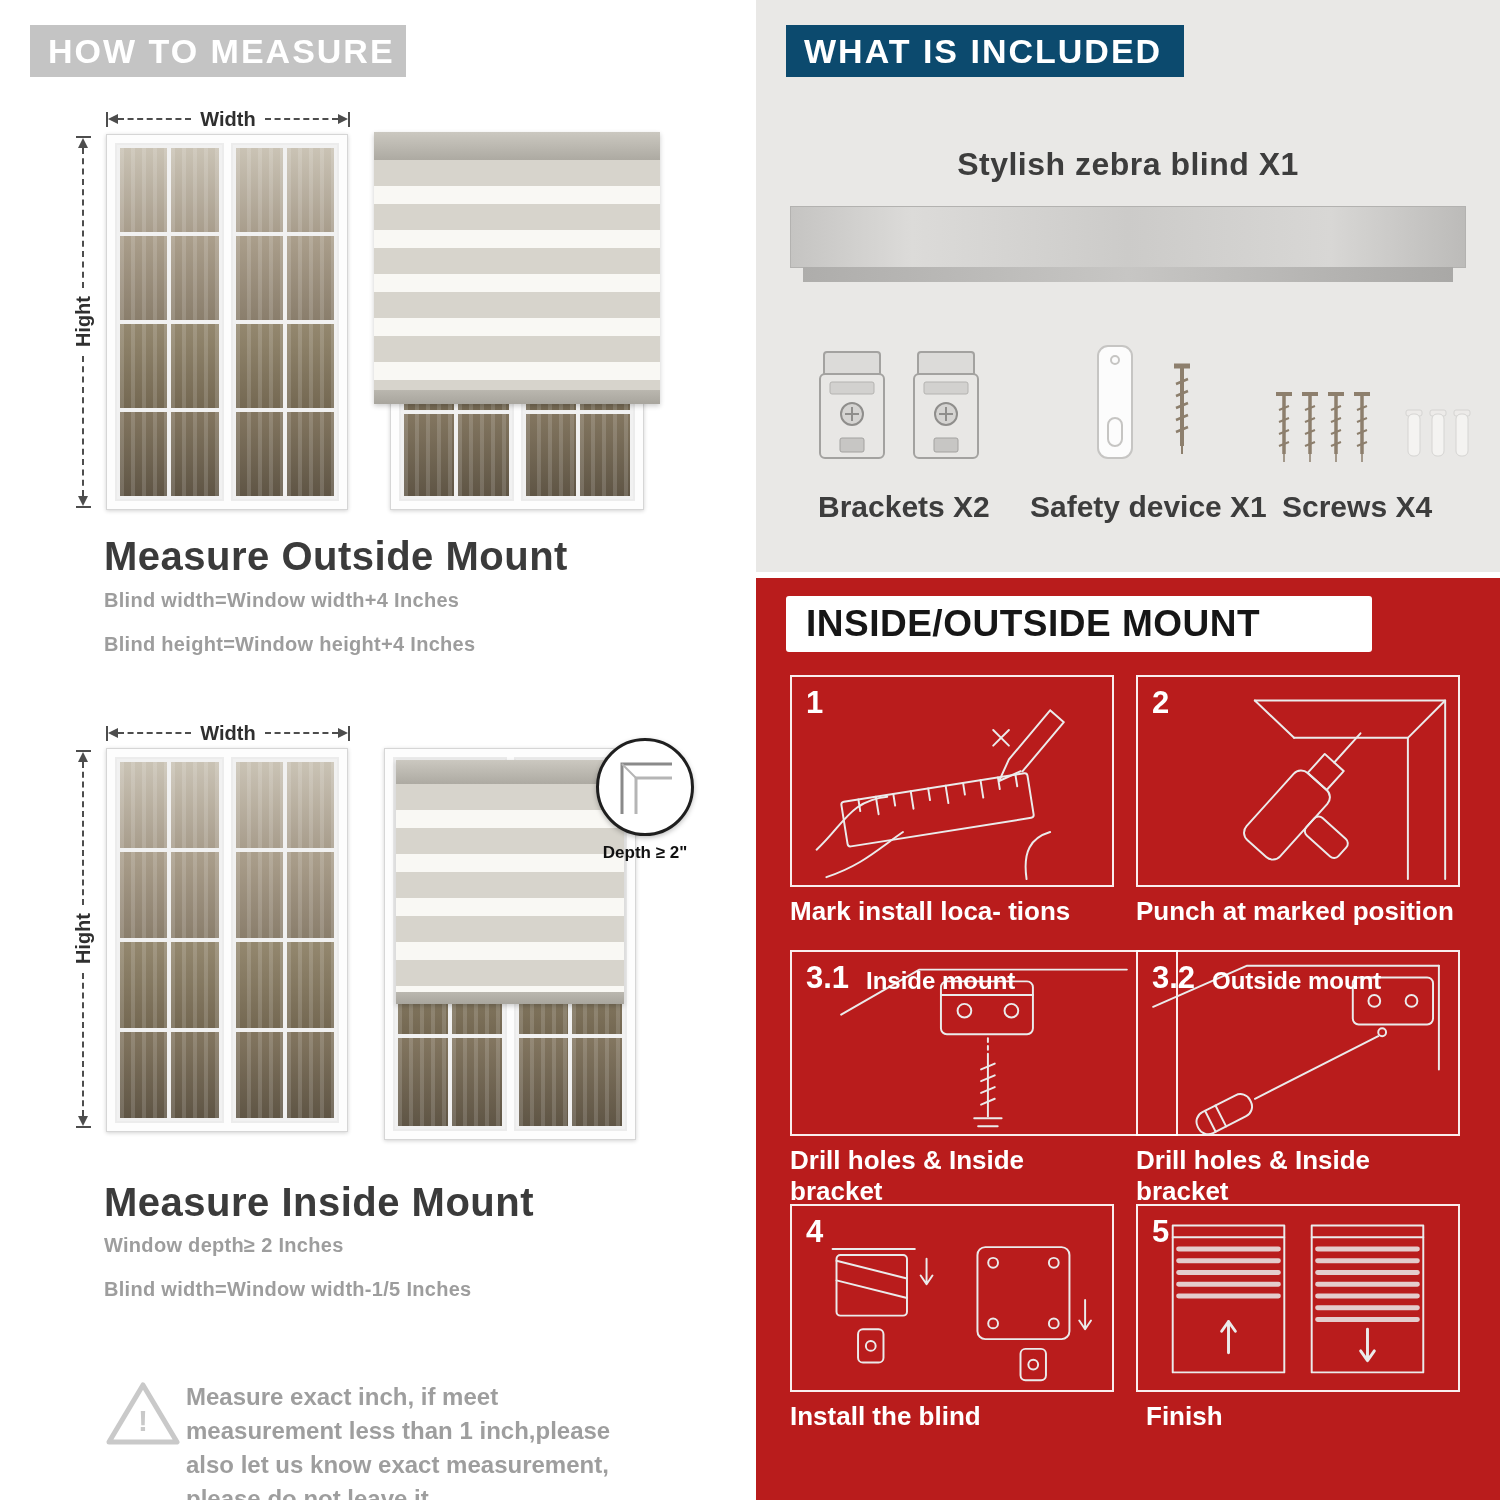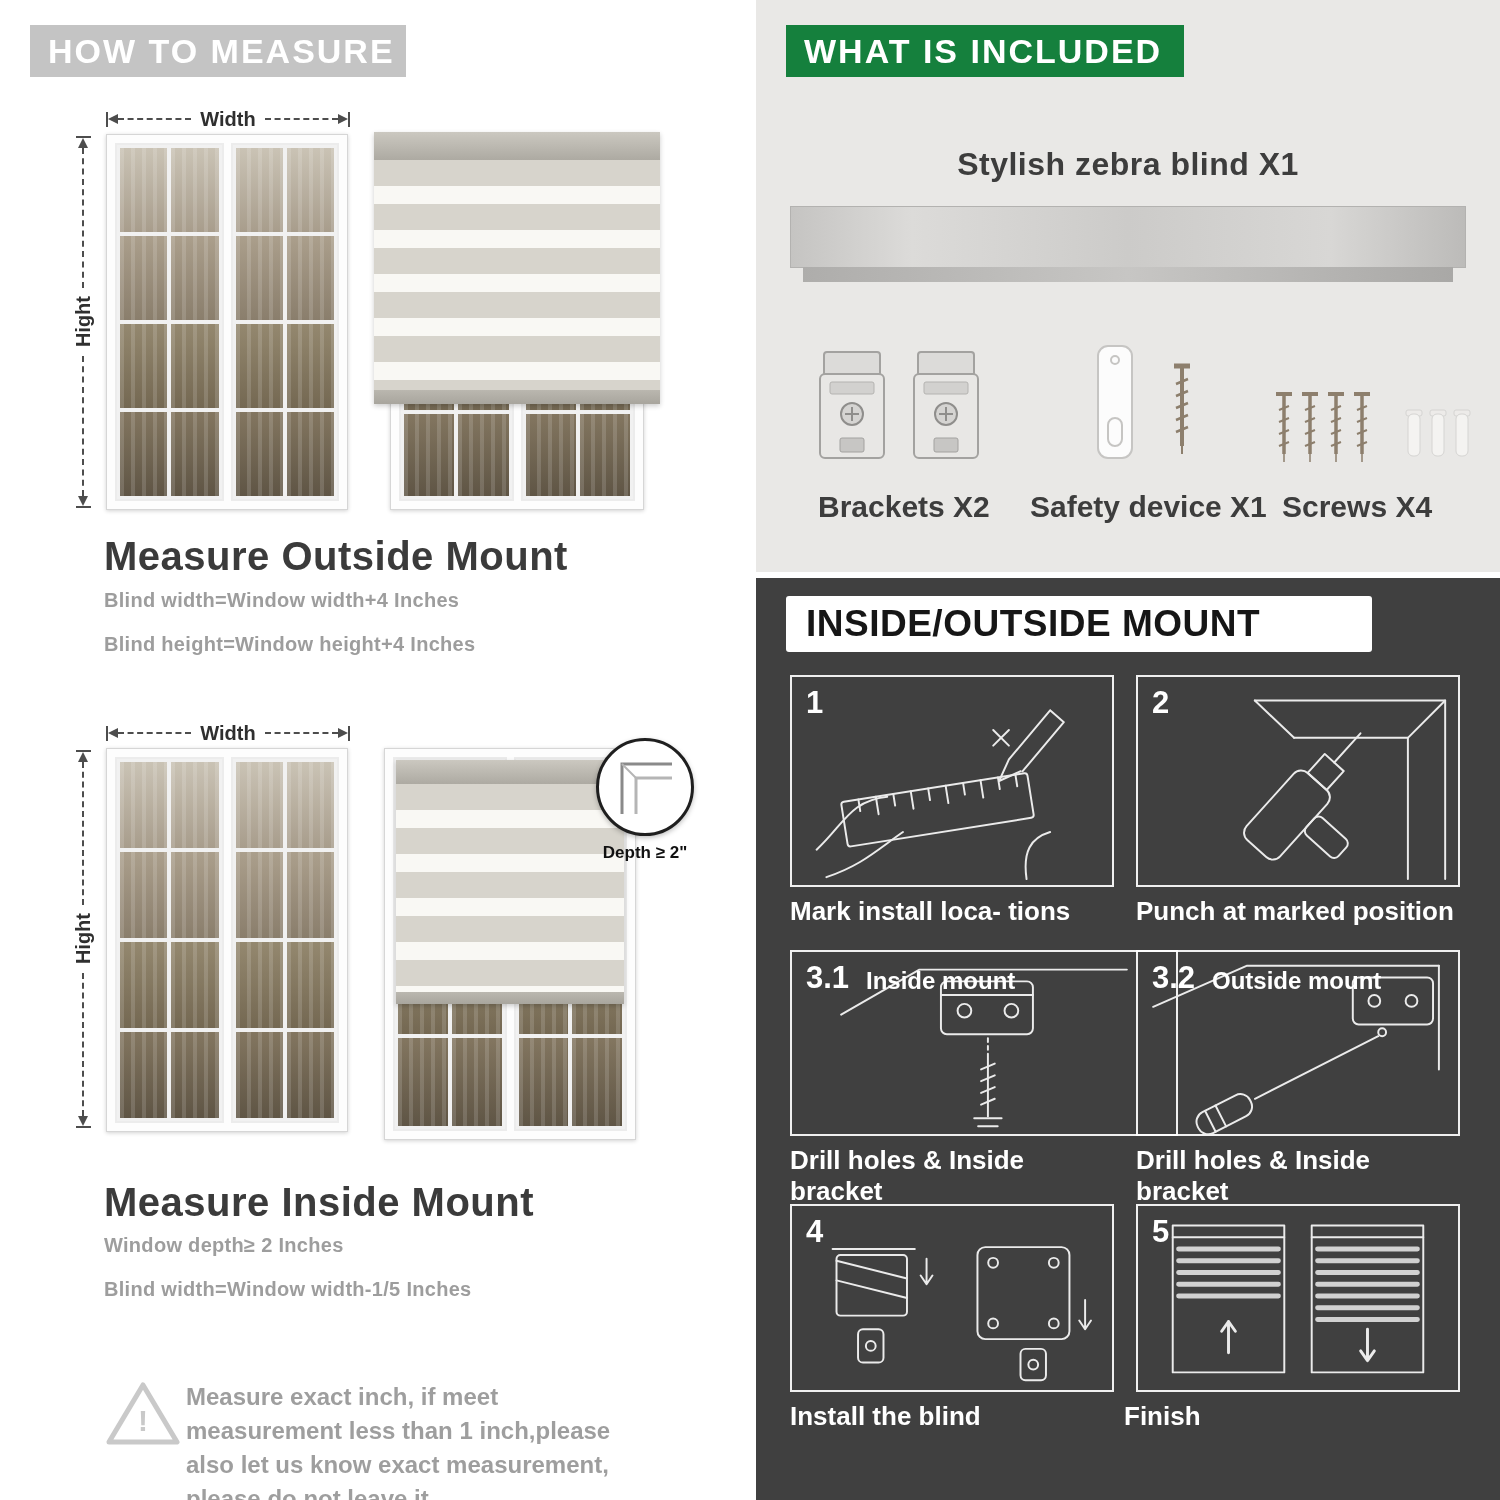--- a/index.html
+++ b/index.html
@@ -4,21 +4,21 @@
 <style>
   * { margin:0; padding:0; box-sizing:border-box; }
   body { font-family:"Liberation Sans", sans-serif; background:#fff; }
   .page { position:relative; width:1500px; height:1500px; background:#fff; overflow:hidden; }
   .abs { position:absolute; }
 
   
   .pill { color:#fff; font-weight:bold; font-size:34px; letter-spacing:2px;
           line-height:52px; padding-left:18px; }
   .pill-dark  { background:#c4c4c4; }
-  .pill-light { background:#15803d; }
+  .pill-light { background:#0c4a6e; }
 
   
   .title { font-size:40px; font-weight:bold; color:#3b3b3b; letter-spacing:.5px; }
   .gline { font-size:20px; font-weight:bold; color:#9d9d9d; letter-spacing:.3px; }
 
   
   .win { background:#fdfdfd; border:1px solid #d6d6d6; padding:8px;
          box-shadow:0 1px 4px rgba(0,0,0,.18); }
   .mullion { display:flex; gap:7px; height:100%; }
   .sash { flex:1; background:#f1f1f1; border:2px solid #ececec; padding:3px;
@@ -70,21 +70,21 @@
   
   .right-top { background:#e9e8e6; }
   .blind-label { text-align:center; font-size:32px; font-weight:bold; color:#3d3d3d; letter-spacing:.5px; }
   .rail { background:linear-gradient(90deg,#c5c4c2,#dcdbd9 18%,#cccbc9 50%,#d8d7d5 80%,#bcbbb9);
           border:1px solid #b3b2b0; position:relative; }
   .rail::after { content:""; position:absolute; left:12px; right:12px; top:100%; height:15px;
           background:linear-gradient(90deg,#aeadab,#c7c6c4,#a9a8a6); }
   .item-lbl { font-size:30px; font-weight:bold; color:#3d3d3d; }
 
   
-  .right-bottom { background:#404040;padding-left:44px; }
+  .right-bottom { background:#b91c1c;padding-left:44px; }
   .mount-header { background:#fff; color:#161616; font-size:37px; font-weight:bold;
                   line-height:56px; padding-left:20px; letter-spacing:.5px; border-radius:3px; }
   .panel { border:2px solid rgba(255,255,255,.92); position:absolute; }
   .pnum { position:absolute; top:8px; left:14px; color:#fff; font-size:31px; font-weight:bold; }
   .ptag { position:absolute; top:15px; left:74px; color:#fff; font-size:24px; font-weight:bold; }
   .caption { position:absolute; color:#fff; font-size:26px; font-weight:bold; width:330px; }
   .art { position:absolute; inset:0; width:100%; height:100%;
          stroke:#ebebeb; stroke-width:2; fill:none; stroke-linecap:round; stroke-linejoin:round; }
 </style>
 </head>
@@ -434,15 +434,15 @@
         <line x1="34" y1="32" x2="148" y2="32"></line>
         <path d="M40 44 H142 M40 56 H142 M40 68 H142 M40 80 H142 M40 92 H142" stroke-width="5" opacity=".85"></path>
         <path d="M91 150 V118 m0 0 l-7 10 m7 -10 l7 10" stroke-width="3"></path>
         <rect x="176" y="20" width="114" height="150"></rect>
         <line x1="176" y1="32" x2="290" y2="32"></line>
         <path d="M182 44 H284 M182 56 H284 M182 68 H284 M182 80 H284 M182 92 H284 M182 104 H284 M182 116 H284" stroke-width="5" opacity=".85"></path>
         <path d="M233 126 v32 m0 0 l-7 -10 m7 10 l7 -10" stroke-width="3"></path>
       </svg>
       <span class="pnum">5</span>
     </div>
-    <div class="caption" style="left:368px;top:823px">Finish</div>
+    <div class="caption" style="left:390px;top:823px">Finish</div>
   </section>
 </div>
 
 </body></html>

